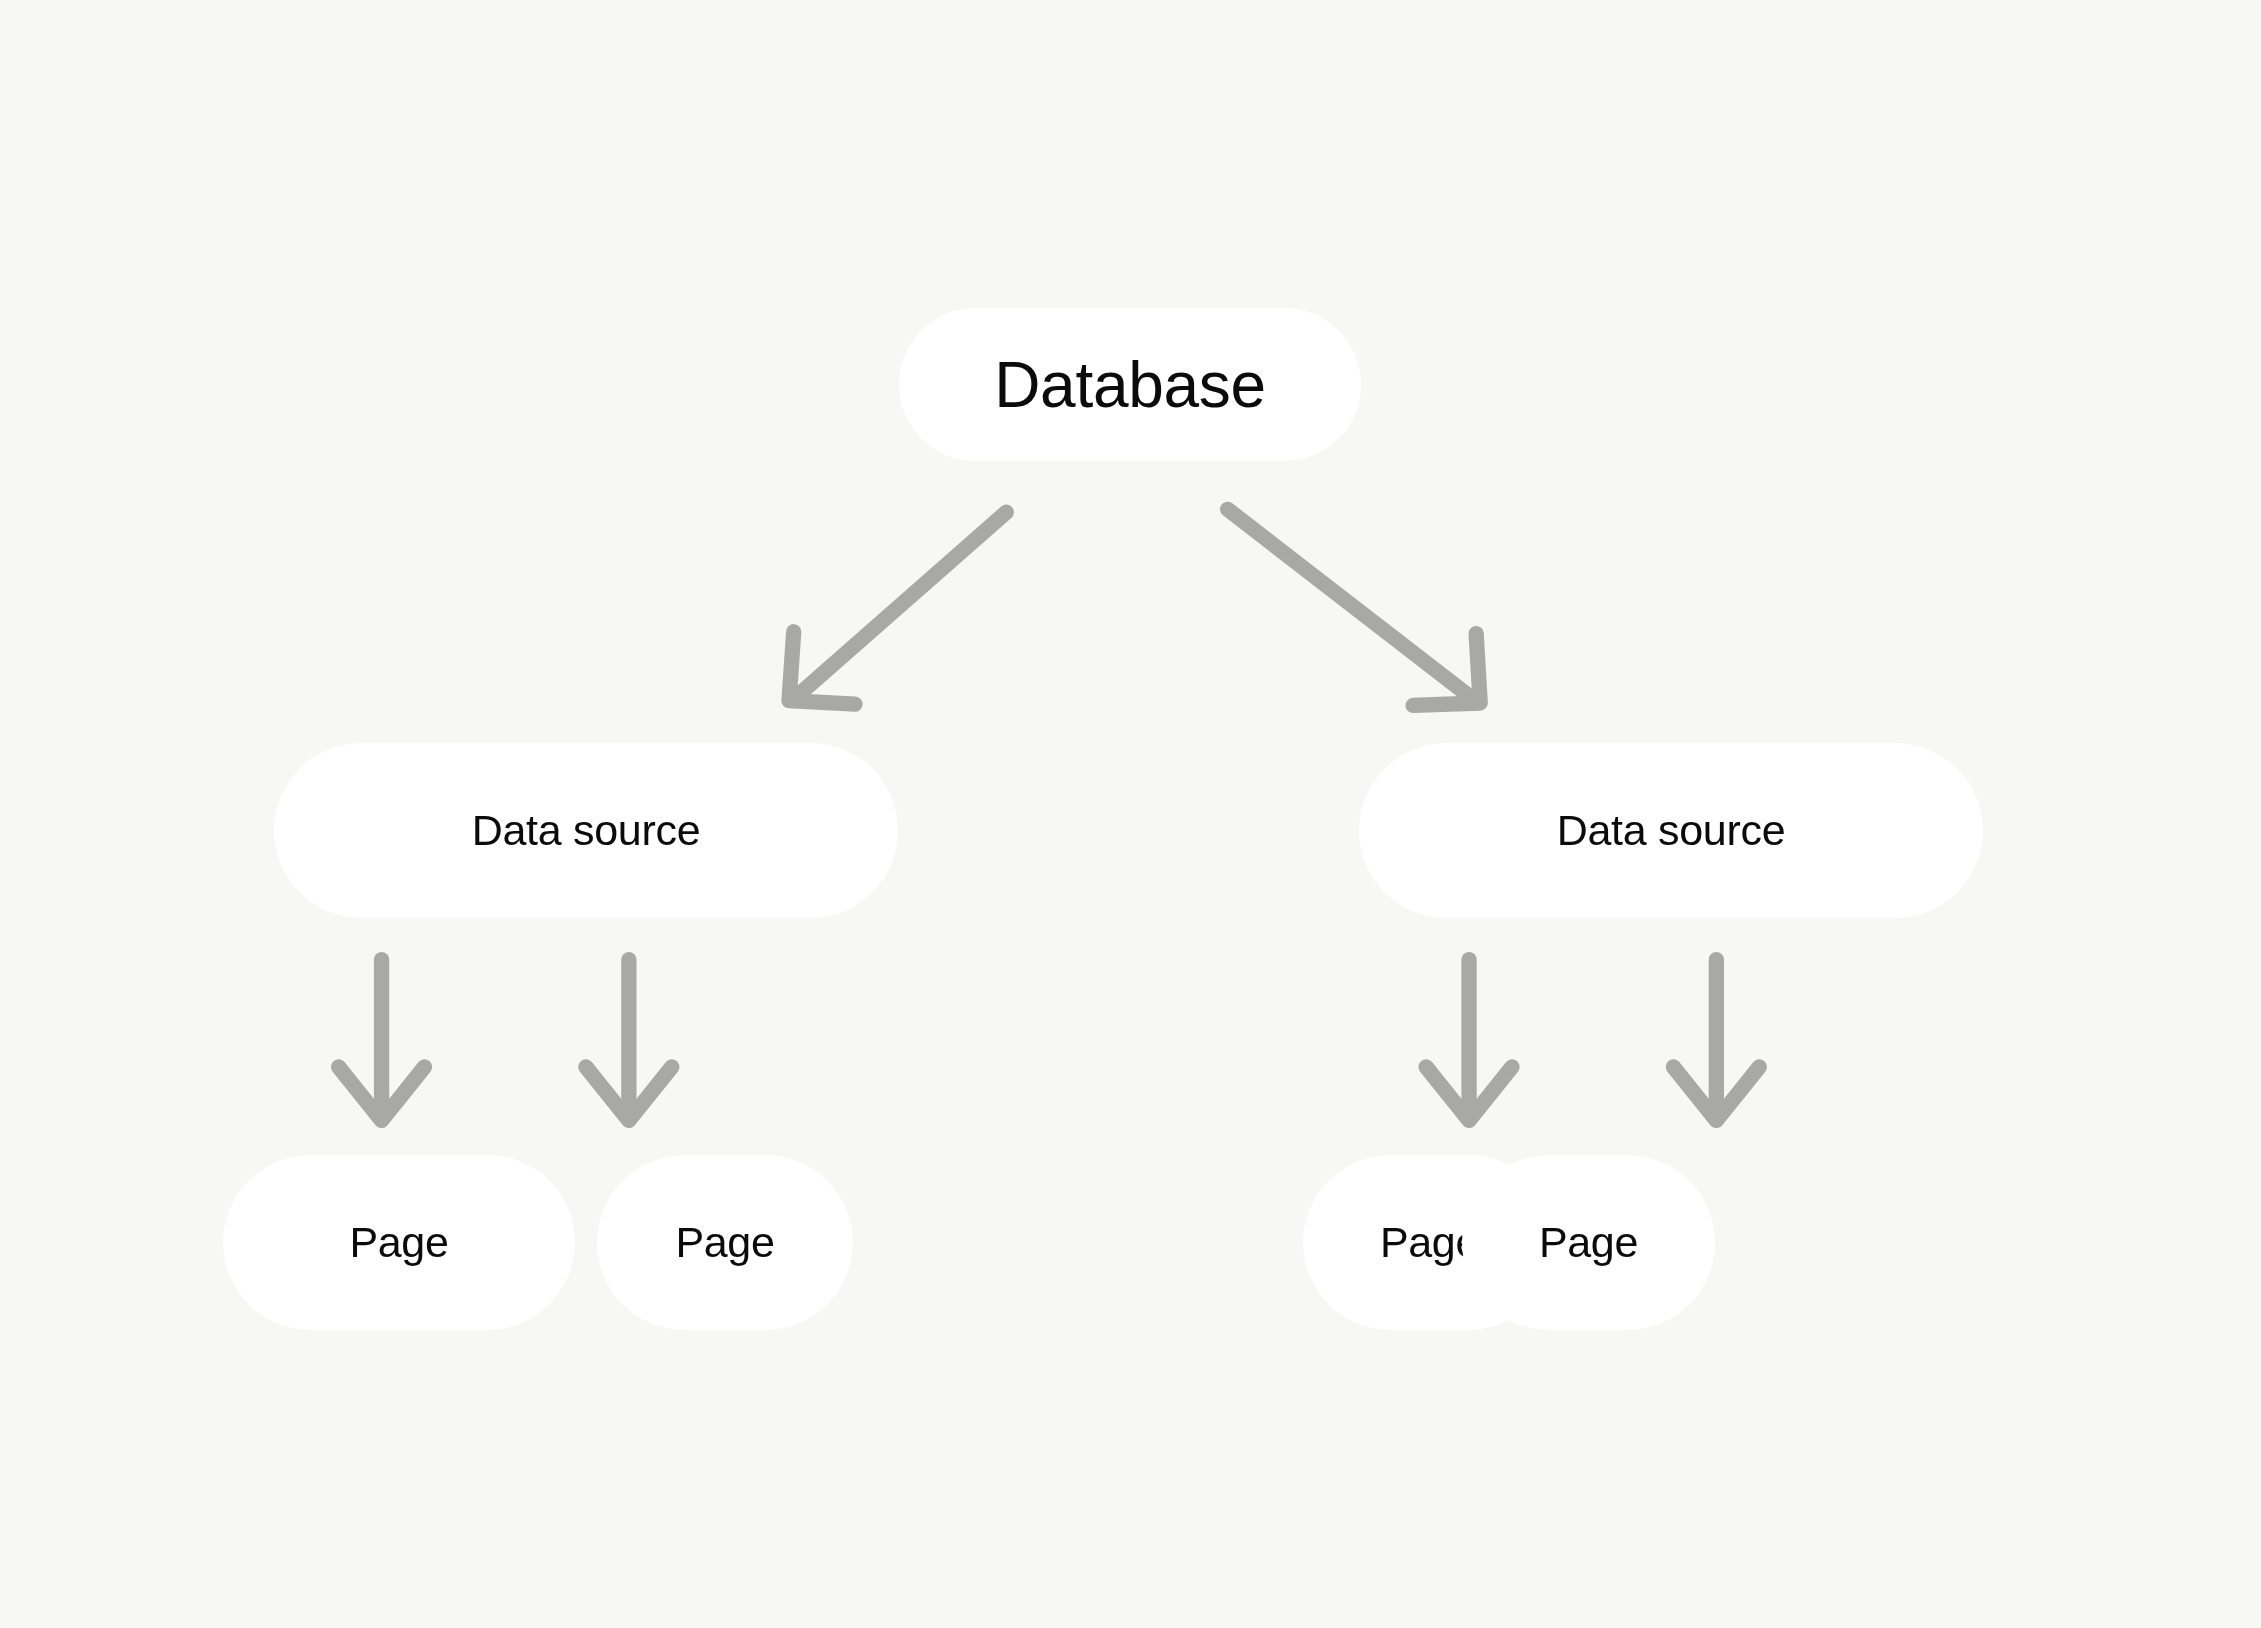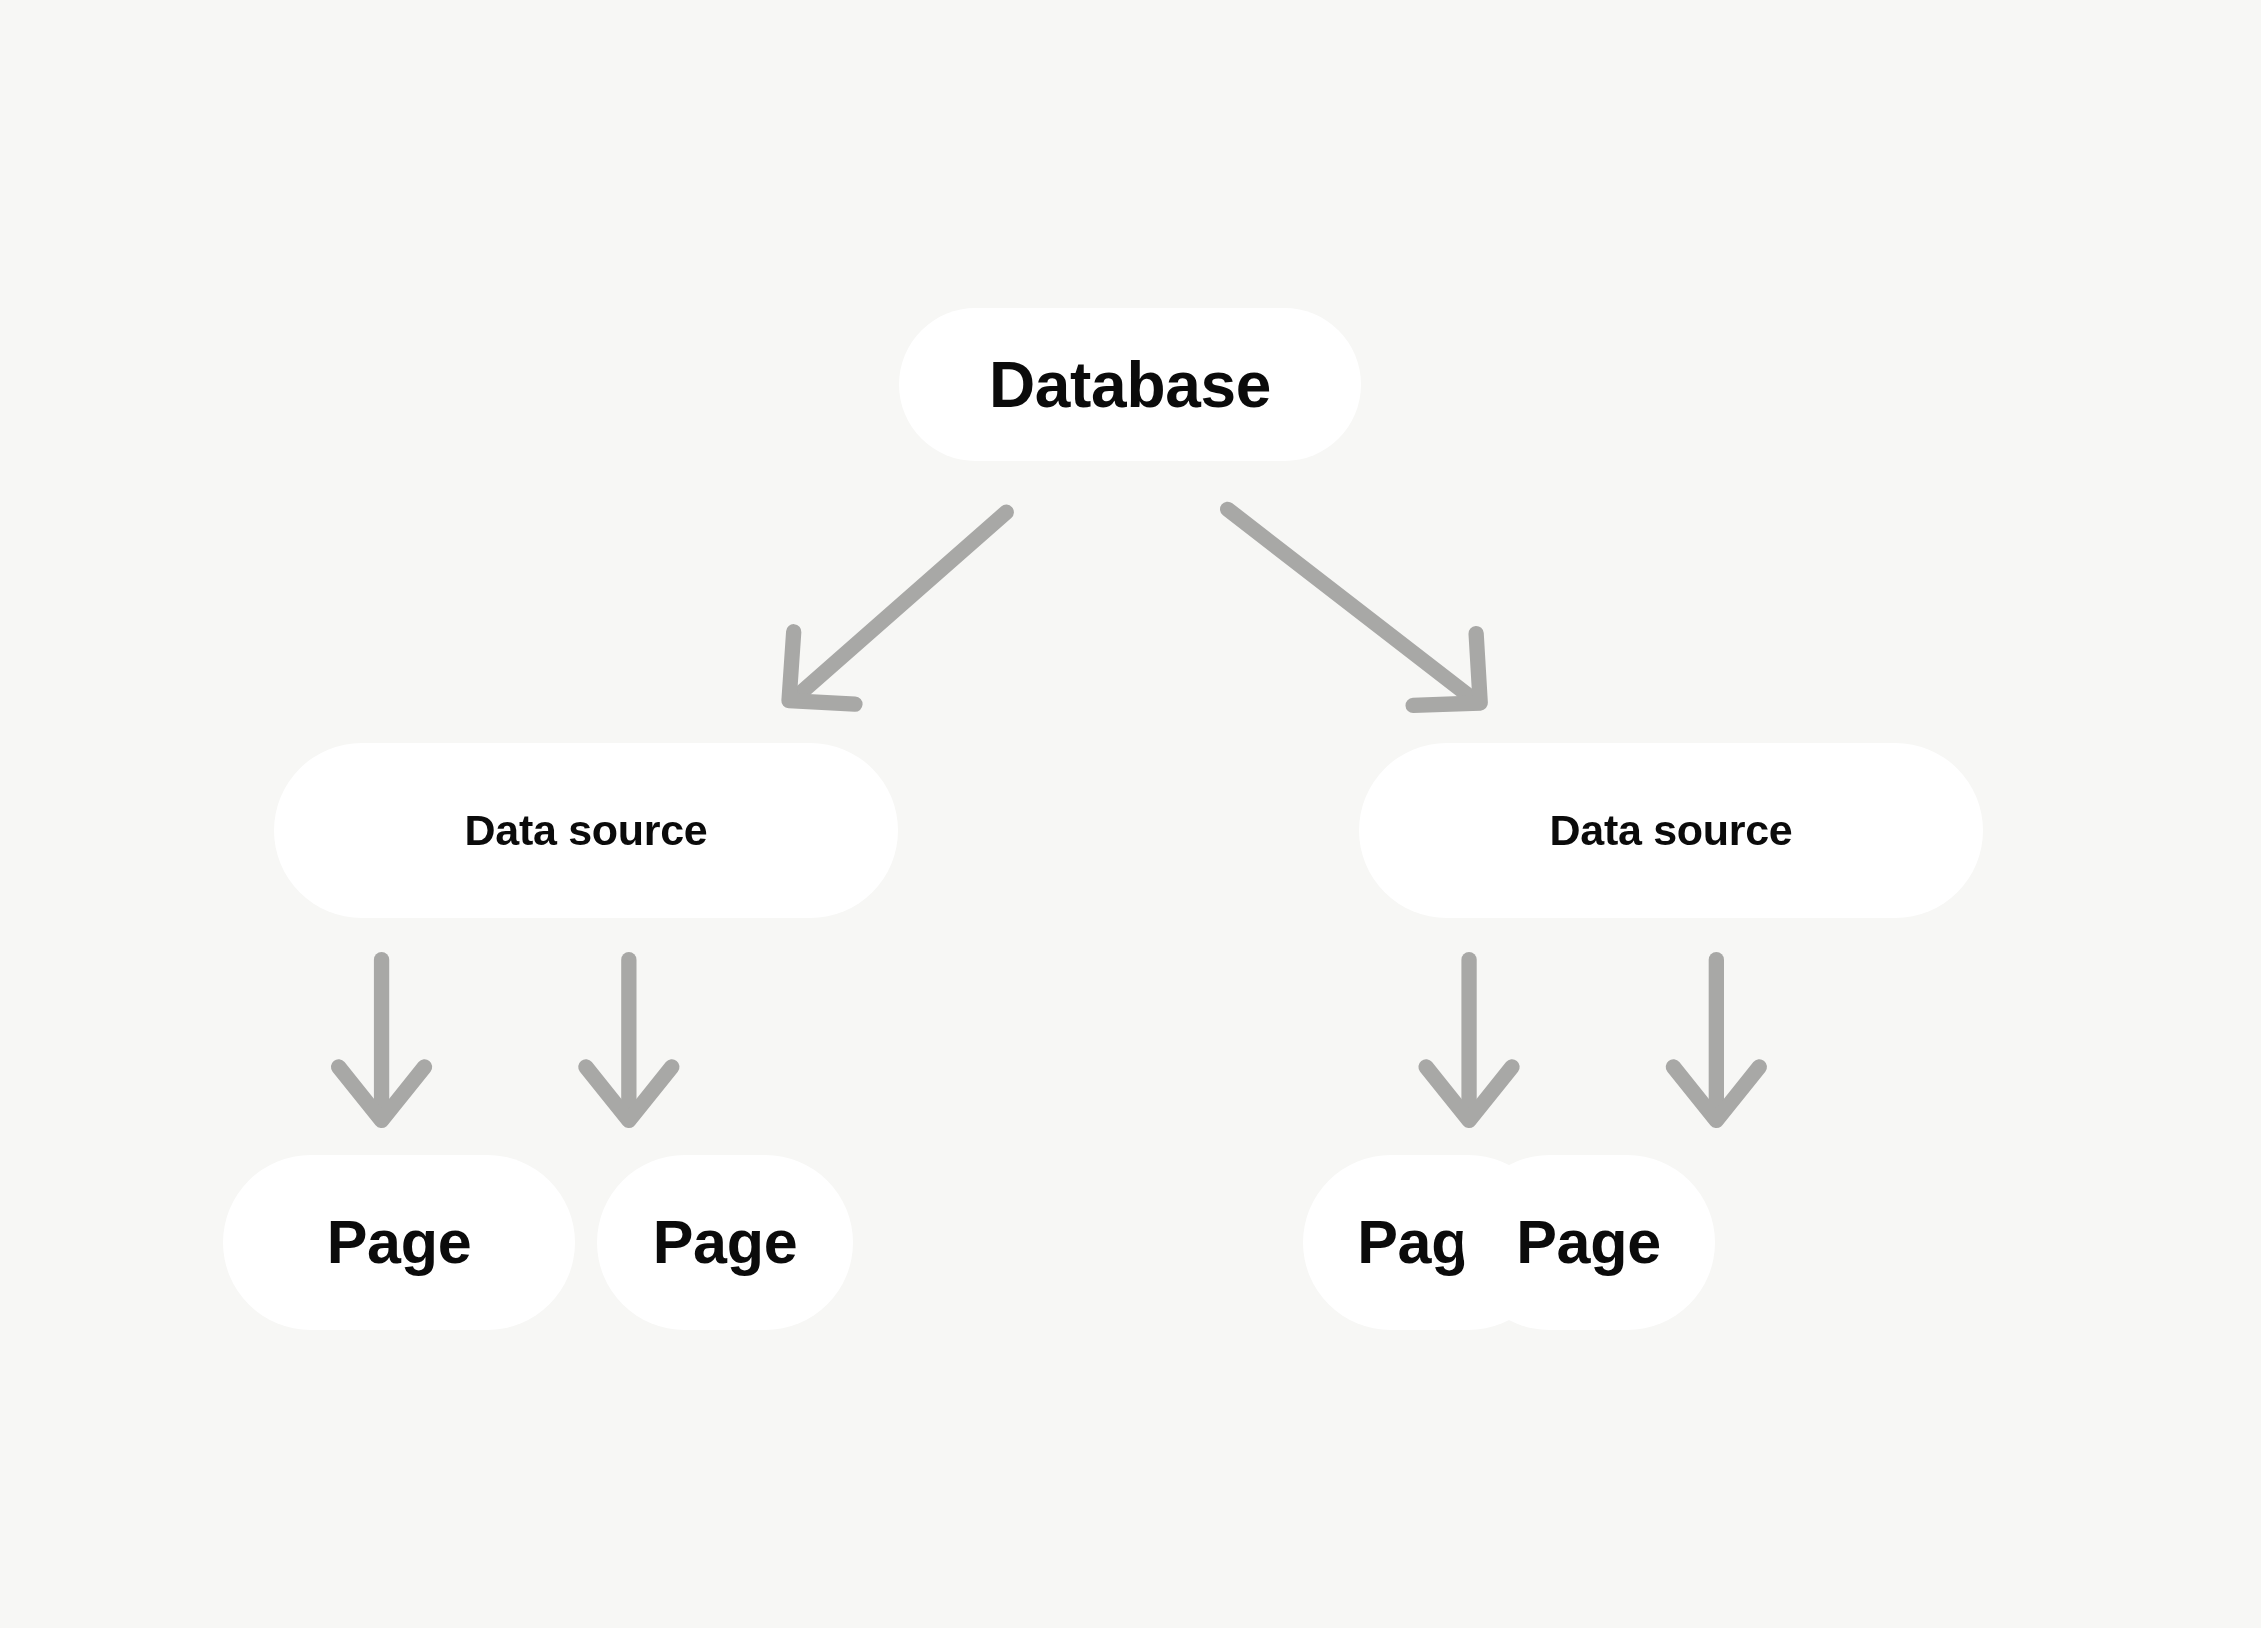--- a/index.html
+++ b/index.html
@@ -39,21 +39,21 @@
     z-index: 2;
     display: flex;
     align-items: center;
     justify-content: center;
     background: #ffffff;
     border-radius: 5888px;
     box-sizing: border-box;
   }
   .node-label {
     color: #0b0b0b;
-    font-weight: 700;
+    font-weight: 400;
     letter-spacing: -0.3px;
     white-space: nowrap;
     line-height: 1;
   }
 
   
   #node-database {
     left: 899px;
     top: 308px;
     width: 462px;
@@ -66,21 +66,21 @@
   #node-datasource-left  { left: 274px;  width: 624px; }
   #node-datasource-right { left: 1359px; width: 624px; }
   .node-datasource .node-label { font-size: 43px; }
 
   
   .node-page { top: 1155px; height: 175px; }
   #node-page-1 { left: 223px;  width: 352px; }
   #node-page-2 { left: 597px; width: 256px; }
   #node-page-3 { left: 1303px; width: 253px; }
   #node-page-4 { left: 1462px; width: 253px; }
-  .node-page .node-label { font-size: 61px; }
+  .node-page .node-label { font-size: 43px; }
 </style>
 </head>
 <body>
 
 <div id="diagram-canvas">
 
   <svg id="connector-layer" viewBox="0 0 3840 2765" width="2261" height="1628" xmlns="http://www.w3.org/2000/svg">
 
     <g fill="none" stroke="#a8a8a6" stroke-width="26" stroke-linecap="round" stroke-linejoin="round">
 

